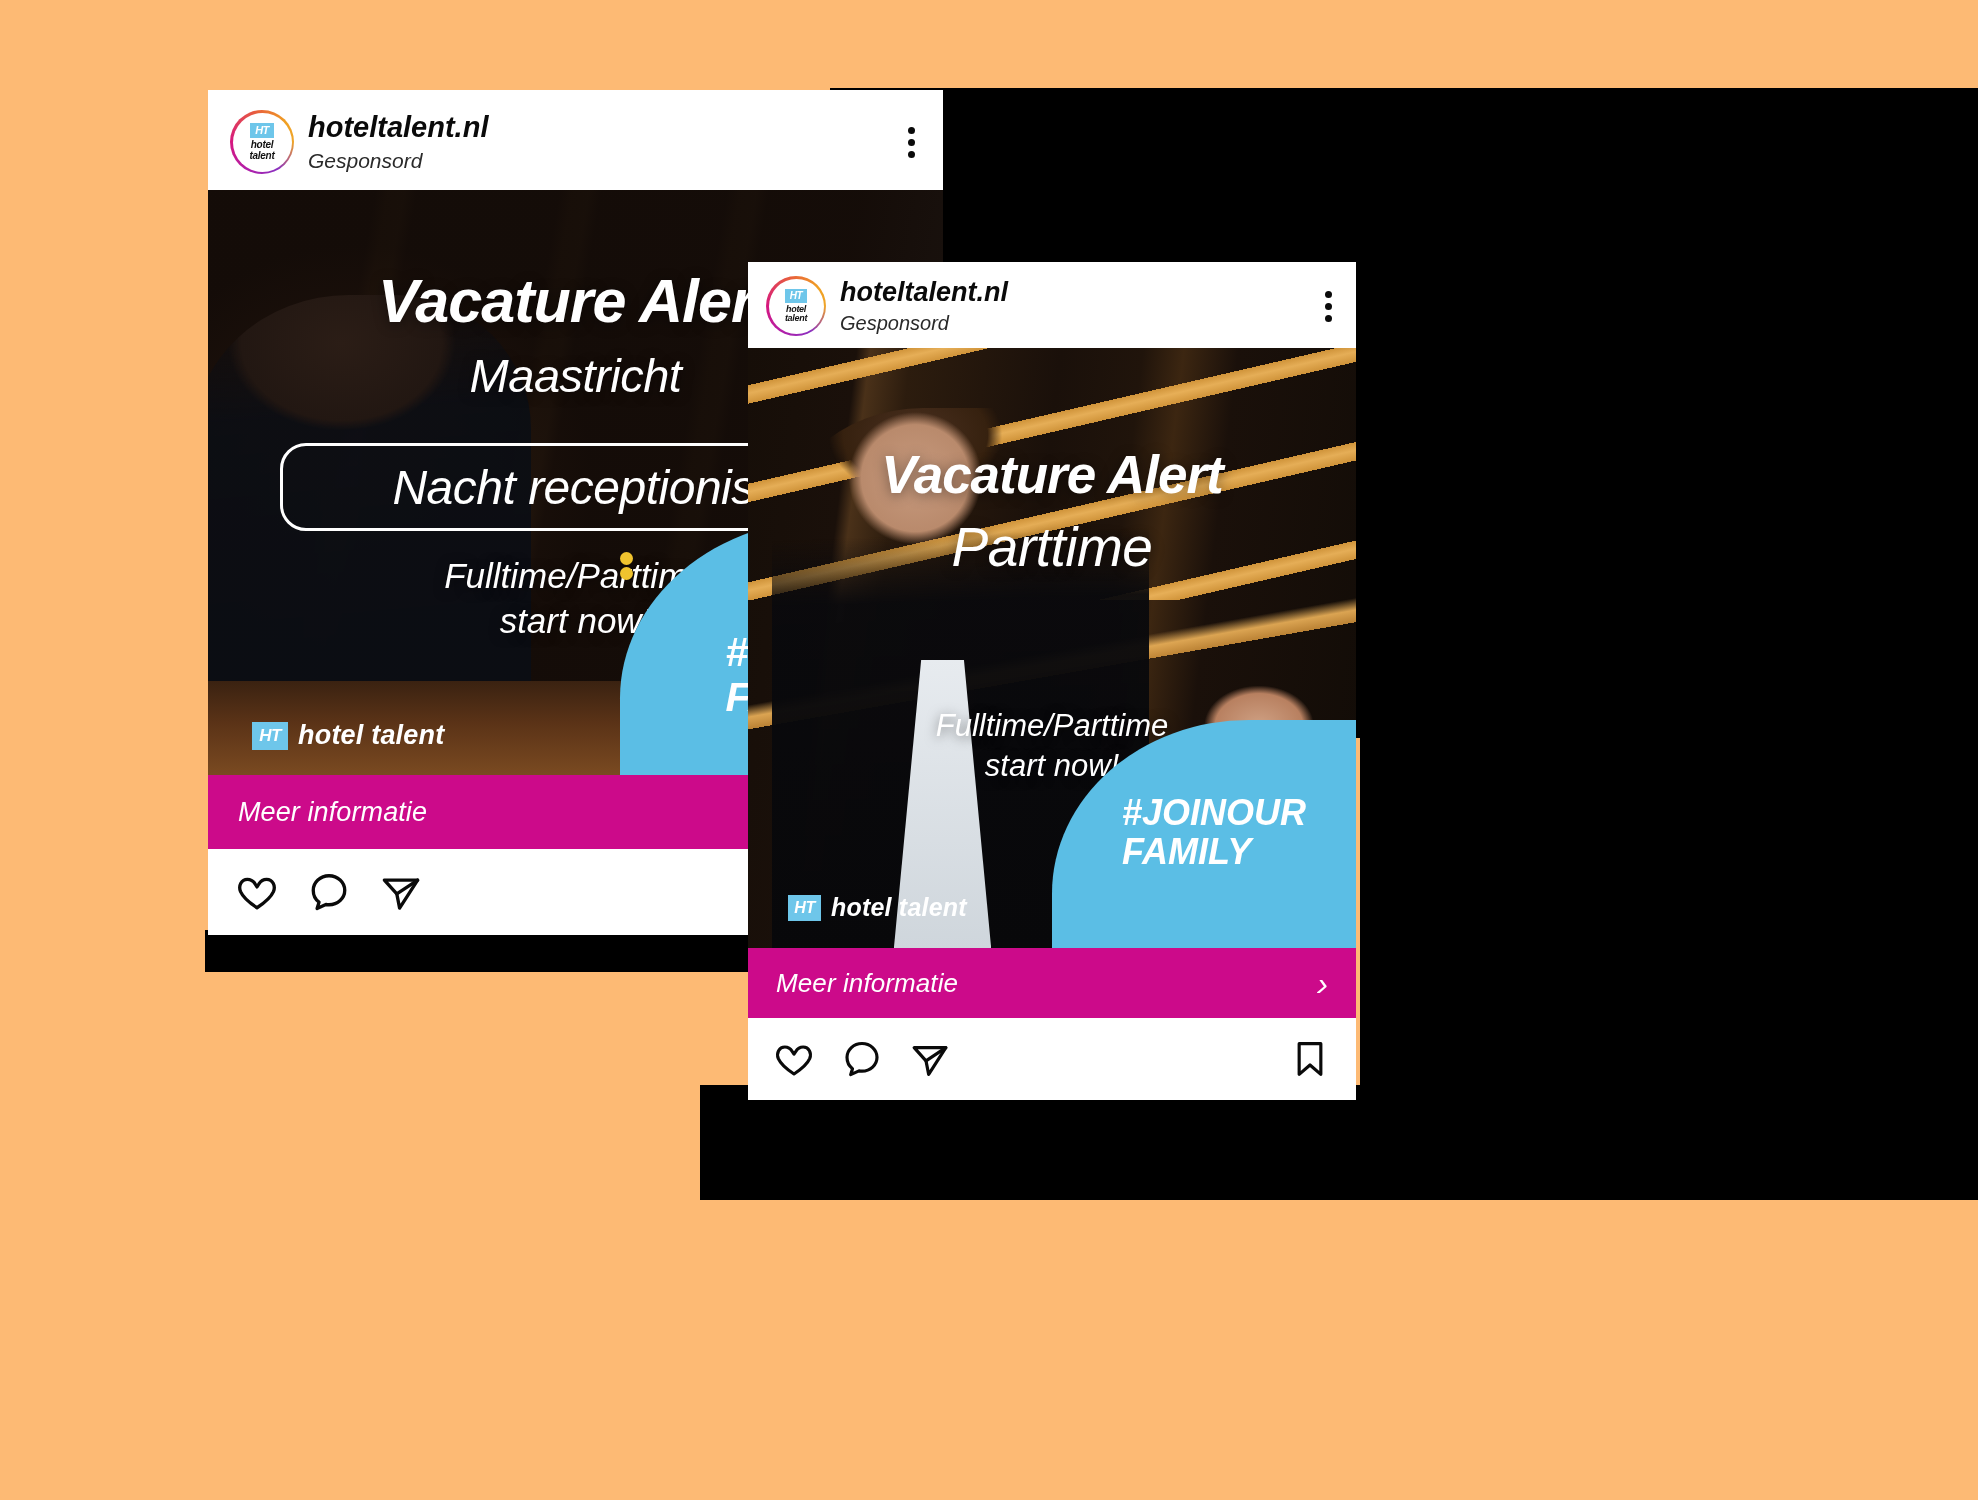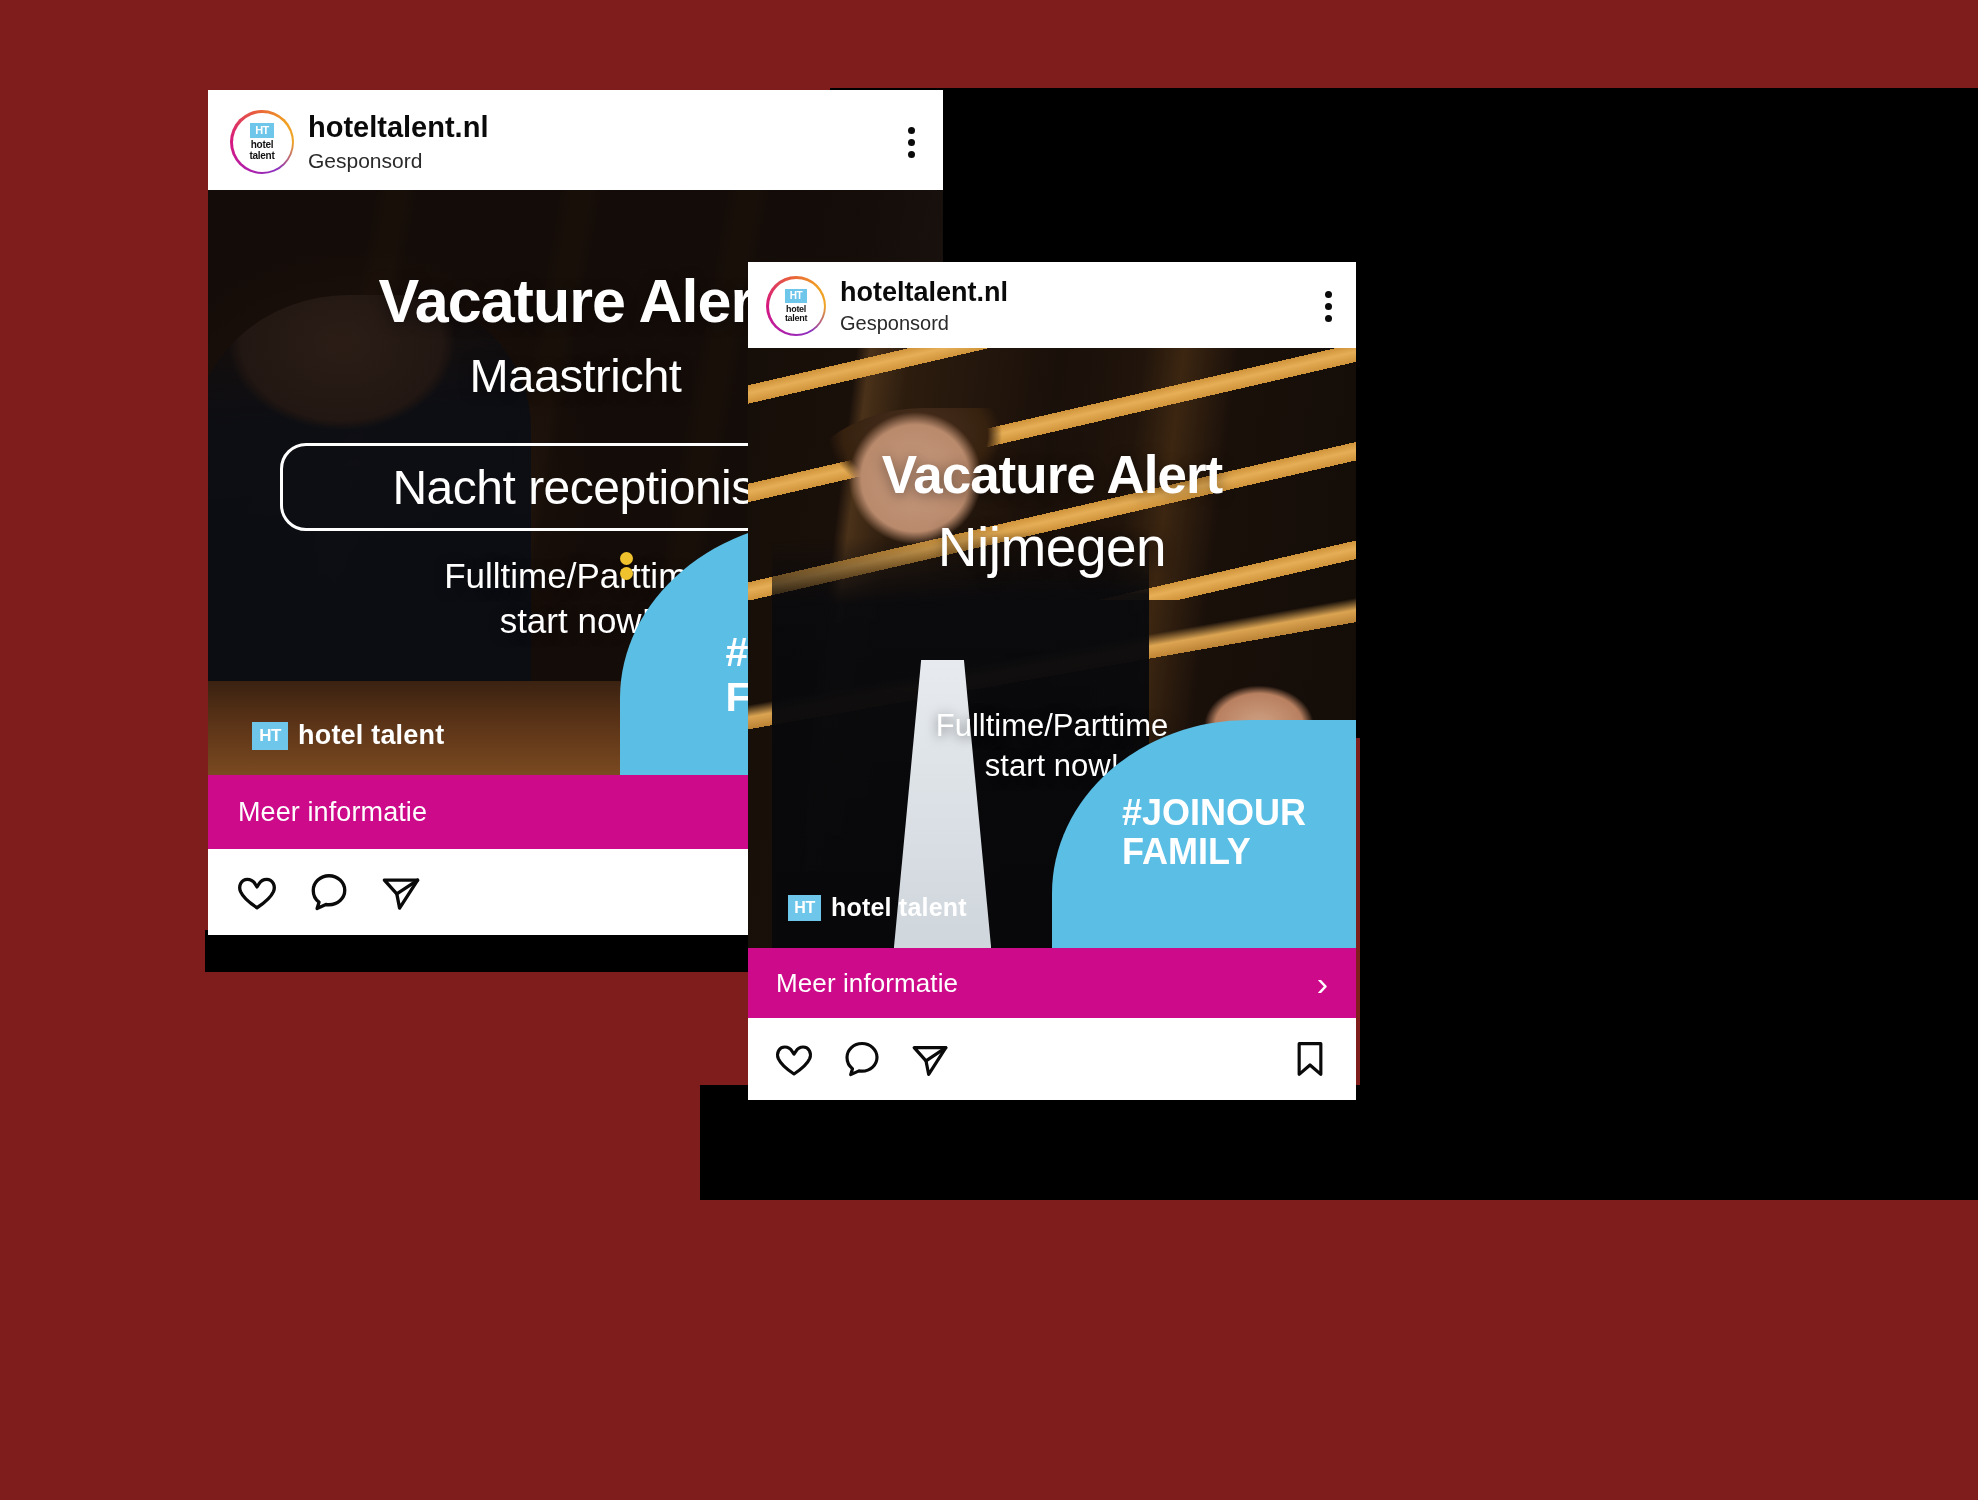--- a/index.html
+++ b/index.html
@@ -2,21 +2,21 @@
 <html><head>
 <meta charset="utf-8">
 <style>
   * { box-sizing: border-box; margin: 0; padding: 0; }
   html, body {
     width: 1978px; height: 1500px;
     background: #ffffff;
     font-family: "Liberation Sans", sans-serif;
     overflow: hidden;
   }
-  .stage { position: relative; width: 1978px; height: 1500px; background: #7f1d1d; }
+  .stage { position: relative; width: 1978px; height: 1500px; background: #fdba74; font-style: italic; }
 
   
   .shadow-block { position: absolute; background: #000; }
   #shadow-back  { left: 205px;  top: 930px;  width: 735px;  height: 42px; }
   #shadow-front-a { left: 830px; top: 88px;  width: 700px;  height: 650px; }
   #shadow-front-b { left: 1360px; top: 88px; width: 618px;  height: 1110px; }
   #shadow-front-c { left: 700px; top: 1085px; width: 1278px; height: 115px; }
 
   
   .post-card {
@@ -375,21 +375,21 @@
     <div class="creative">
       <div class="photo-bg photo-front"></div>
       <div class="stripes-front"></div>
       <div class="stripes-front-low"></div>
       <div class="silhouette-front"></div>
       <div class="shirt-front"></div>
       <div class="hand-front"></div>
 
       <div class="creative-inner">
         <div class="headline" style="top:96px; font-size:53px;">Vacature Alert</div>
-        <div class="subhead" style="top:167px; font-size:55px;">Nijmegen</div>
+        <div class="subhead" style="top:167px; font-size:55px;">Parttime</div>
 
 
         <div class="terms" style="top:358px; font-size:31px;">
           <div>Fulltime/Parttime</div>
           <div>start now!</div>
         </div>
 
         <div class="blob" id="blob-front"></div>
         <div class="blob-text" style="left:374px; bottom:76px; font-size:36px; text-align:left;">
           <div>#JOINOUR</div>

